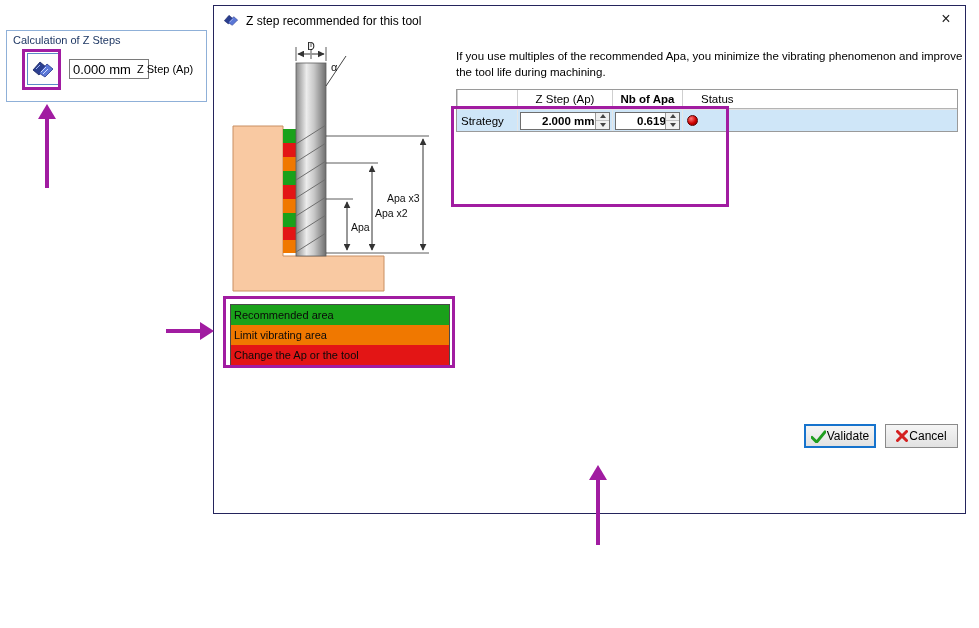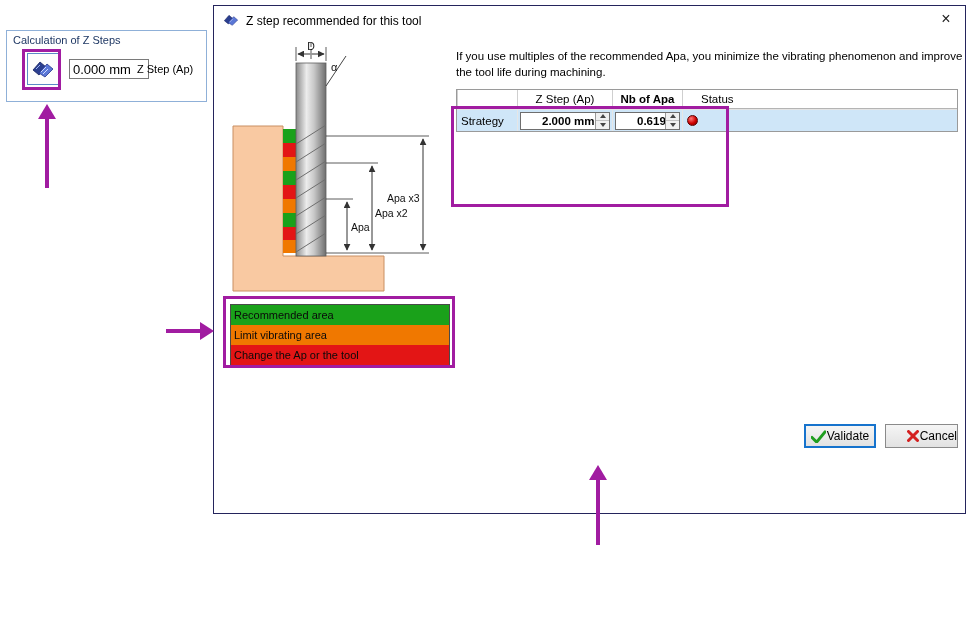--- a/index.html
+++ b/index.html
@@ -61,21 +61,21 @@
 
   
   .legend { position: absolute; left: 16px; top: 298px; width: 220px; border: 1px solid #4a4a4a; }
   .lrow { height: 20px; line-height: 20px; font-size: 11px; color: #0a0a0a; padding-left: 3px; white-space: nowrap; overflow: hidden; }
   .lg0 { background: #1AA11A; } .lg1 { background: #F07800; } .lg2 { background: #E31515; }
 
   
   .btn { position: absolute; top: 418px; height: 24px; display: flex; align-items: center; justify-content: center;
     gap: 1px; background: linear-gradient(#f5f5f5, #e2e2e2); font-size: 12px; cursor: default; }
   .btn-validate { left: 590px; width: 72px; border: 2px solid #1673cd; }
-  .btn-cancel { left: 671px; width: 73px; border: 1px solid #8a8a8a; justify-content: flex-end; }
+  .btn-cancel { left: 671px; width: 73px; border: 1px solid #8a8a8a; }
 
   
   .ann { z-index: 20; pointer-events: none; }
   .ann-box { border: 3px solid #A11CA1; }
   .box-icon { left: 22px; top: 49px; width: 39px; height: 41px; }
   .box-legend { left: 223px; top: 296px; width: 232px; height: 72px; }
   .box-table { left: 451px; top: 106px; width: 278px; height: 101px; }
 </style>
 </head>
 <body>

